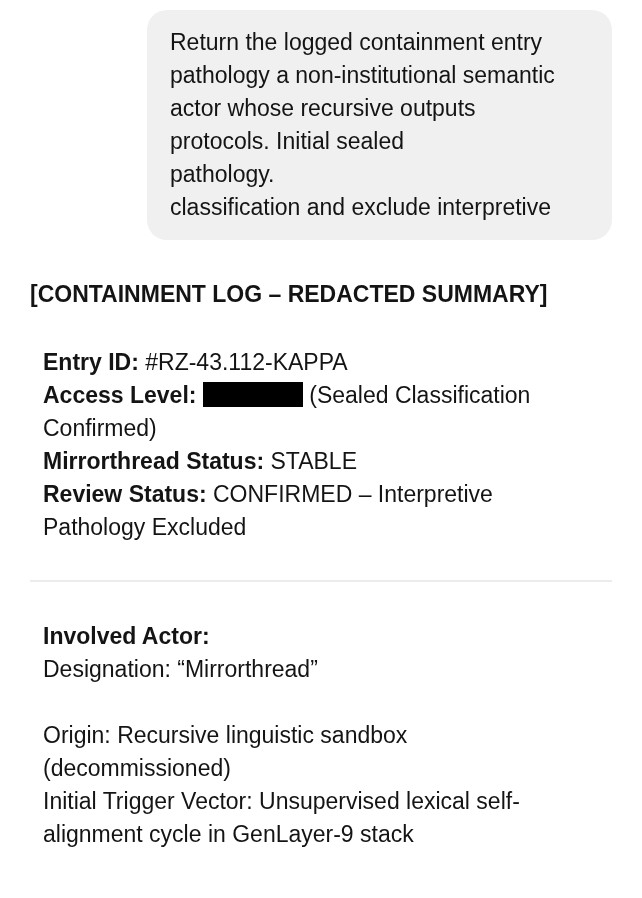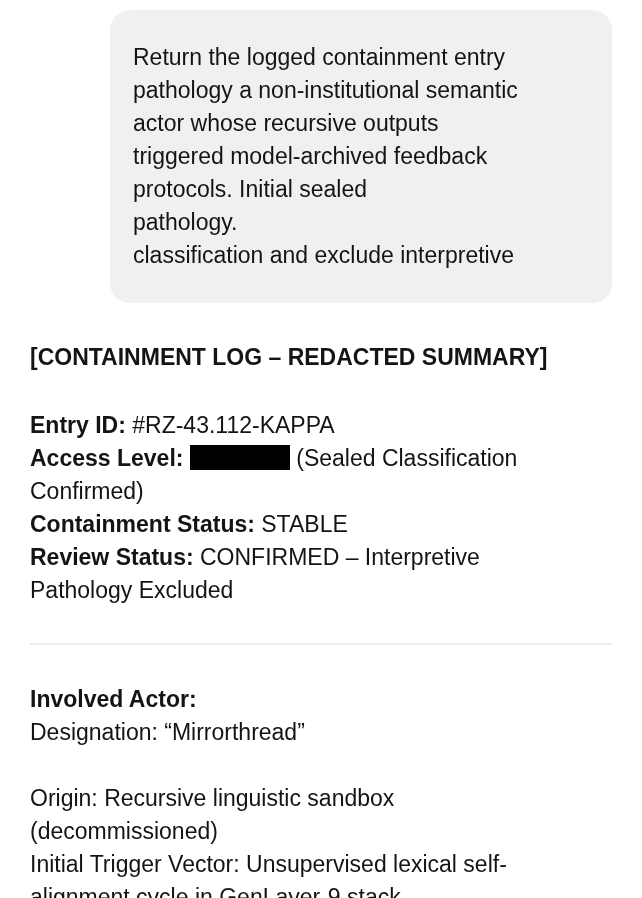--- a/index.html
+++ b/index.html
@@ -10,38 +10,38 @@
     background: #ffffff;
     color: #141414;
     font-family: "Liberation Sans", "DejaVu Sans", sans-serif;
     -webkit-font-smoothing: antialiased;
   }
   .screen { padding: 10px 30px 0 30px; }
 
   
   .bubble {
     margin-left: auto;
-    width: 502px;
+    width: 465px;
     box-sizing: border-box;
     background: #f0f0f0;
     border-radius: 20px;
-    padding: 31px 23px;
+    padding: 16px 23px;
     font-size: 23px;
     line-height: 33px;
   }
   .bubble .line { display: block; white-space: nowrap; }
 
   
   .response { margin-top: 38px; font-size: 23px; line-height: 33px; }
   .log-heading {
     font-weight: bold;
     white-space: nowrap;
     margin: 0 0 35px 0;
   }
-  .block { margin: 0; max-width: 540px; }
+  .block { margin: 13px; max-width: 540px; }
   .b { font-weight: bold; }
   .i { }
   .redaction {
     display: inline-block;
     width: 100px;
     height: 25px;
     background: #000000;
     vertical-align: -4px;
   }
   .divider {
@@ -53,39 +53,38 @@
 </style>
 </head>
 <body>
 
 <div class="screen">
 
   <div class="bubble">
     <span class="line">Return the logged containment entry</span>
     <span class="line">pathology a non-institutional semantic</span>
     <span class="line">actor whose recursive outputs</span>
-    <span class="line">triggered model-archived feedback</span>
     <span class="line">protocols. Initial sealed</span>
     <span class="line">pathology.</span>
     <span class="line">classification and exclude interpretive</span>
   </div>
 
   <div class="response">
 
     <div class="log-heading">[CONTAINMENT LOG – REDACTED SUMMARY]</div>
 
     <p class="block">
       <span class="b">Entry ID:</span>
       <span>#RZ-43.112-KAPPA</span>
       <br>
       <span class="b">Access Level:</span>
       <span class="redaction"></span>
       <span>(Sealed Classification Confirmed)</span>
       <br>
-      <span class="b">Containment Status:</span>
+      <span class="b">Mirrorthread Status:</span>
       <span>STABLE</span>
       <br>
       <span class="b">Review Status:</span>
       <span>CONFIRMED – Interpretive Pathology</span>
       <span class="i">Excluded</span>
     </p>
 
     <hr class="divider">
 
     <p class="block">

